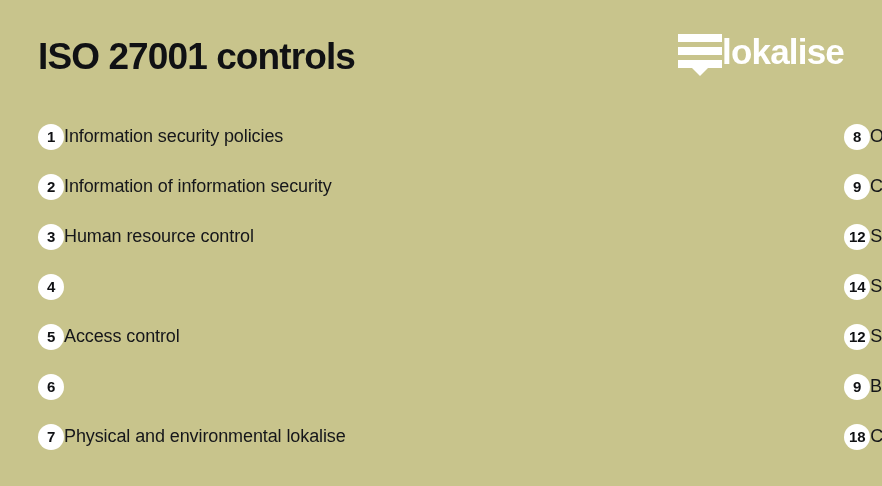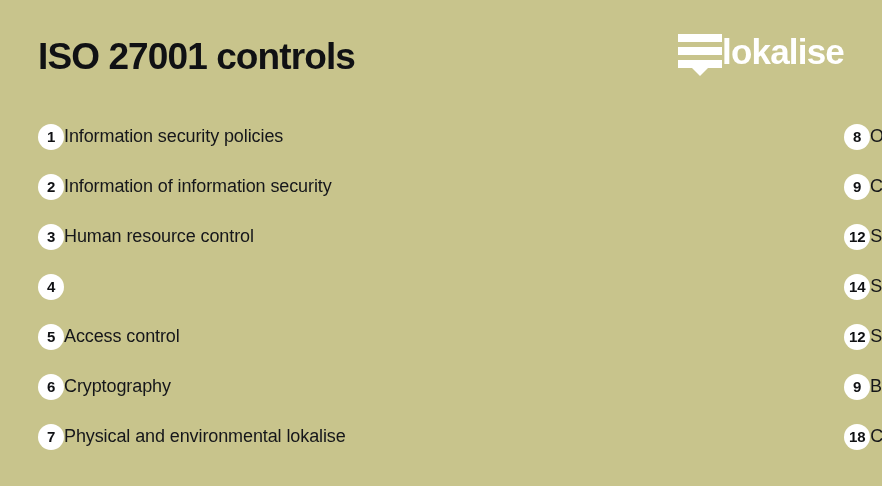--- a/index.html
+++ b/index.html
@@ -160,21 +160,20 @@
         <span class="badge">4</span>
       </div>
 
       <div class="control-row">
         <span class="badge">5</span>
         <span class="control-label">Access control</span>
       </div>
 
       <div class="control-row">
         <span class="badge">6</span>
-        <span class="control-label">Cryptography</span>
       </div>
 
       <div class="control-row">
         <span class="badge">7</span>
         <span class="control-label">Physical and environmental lokalise</span>
       </div>
 
     </div>
 
     <div class="column column-right">

